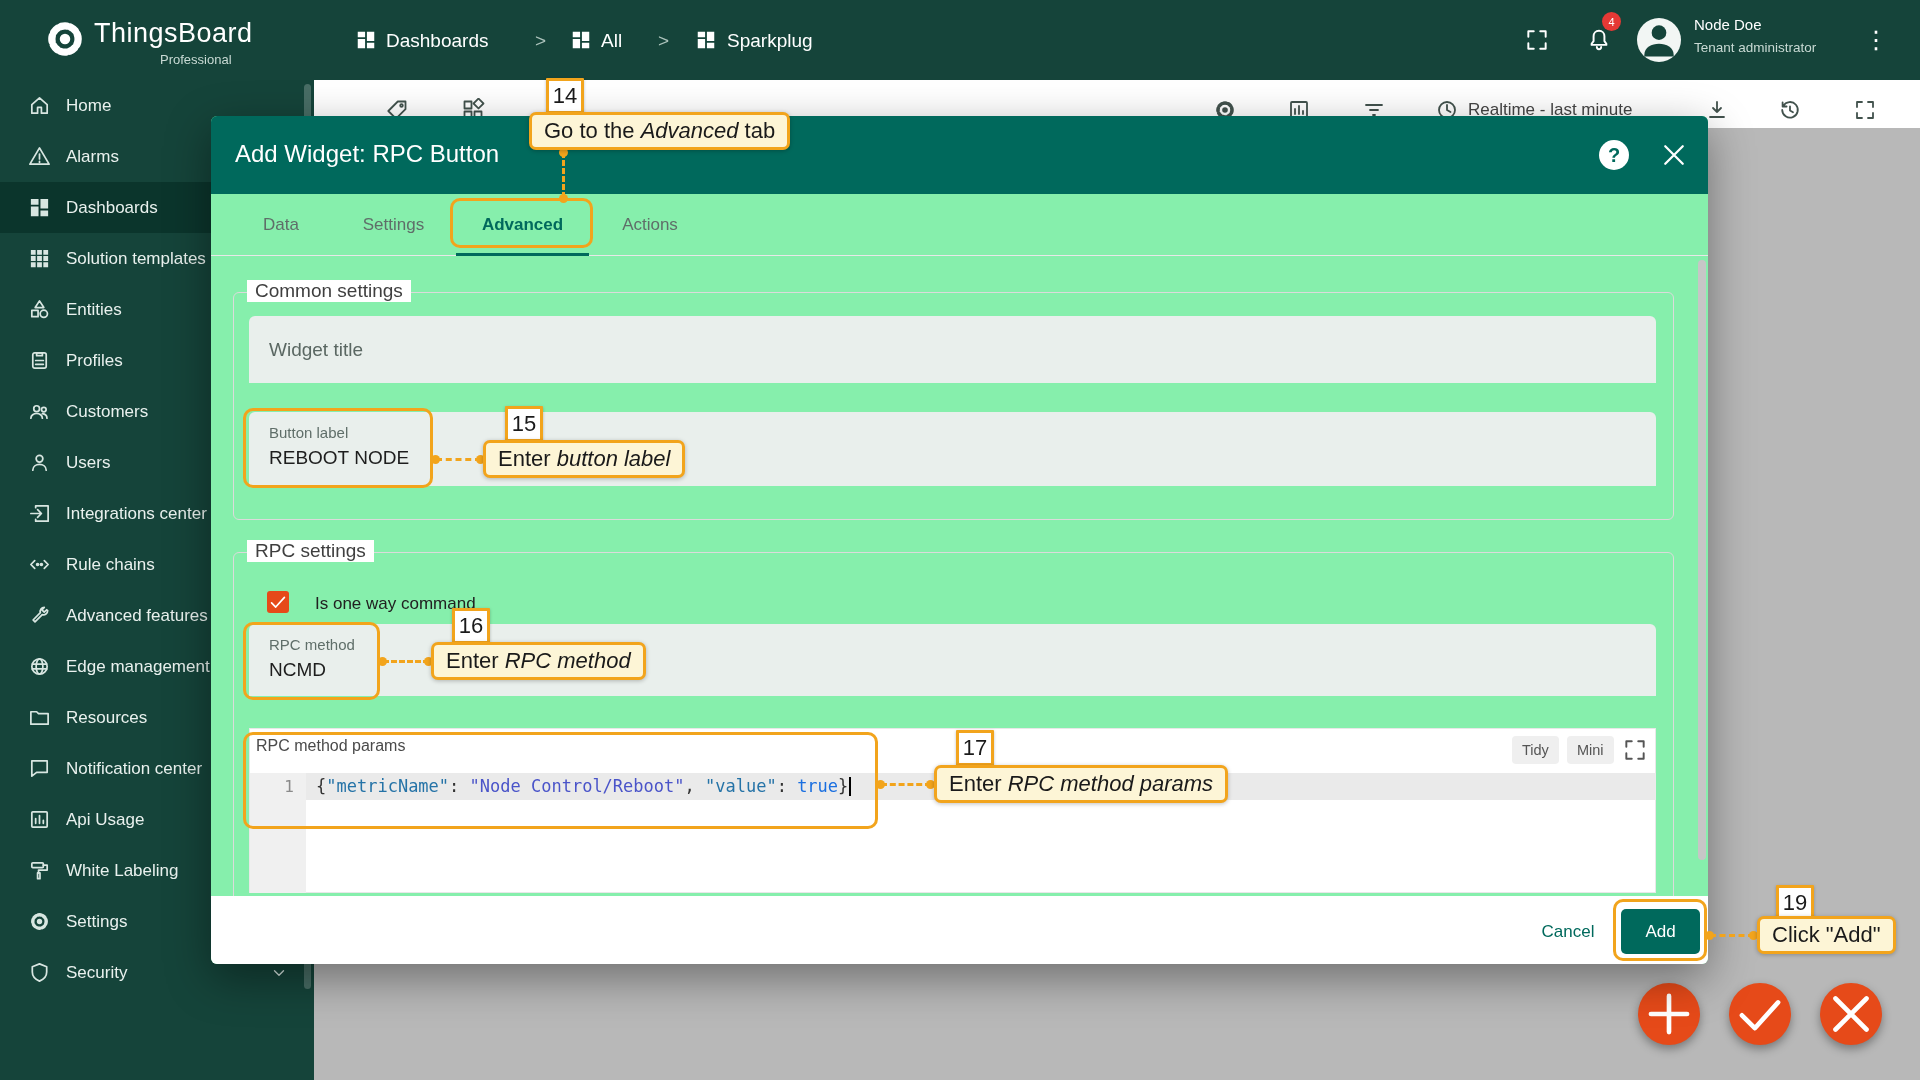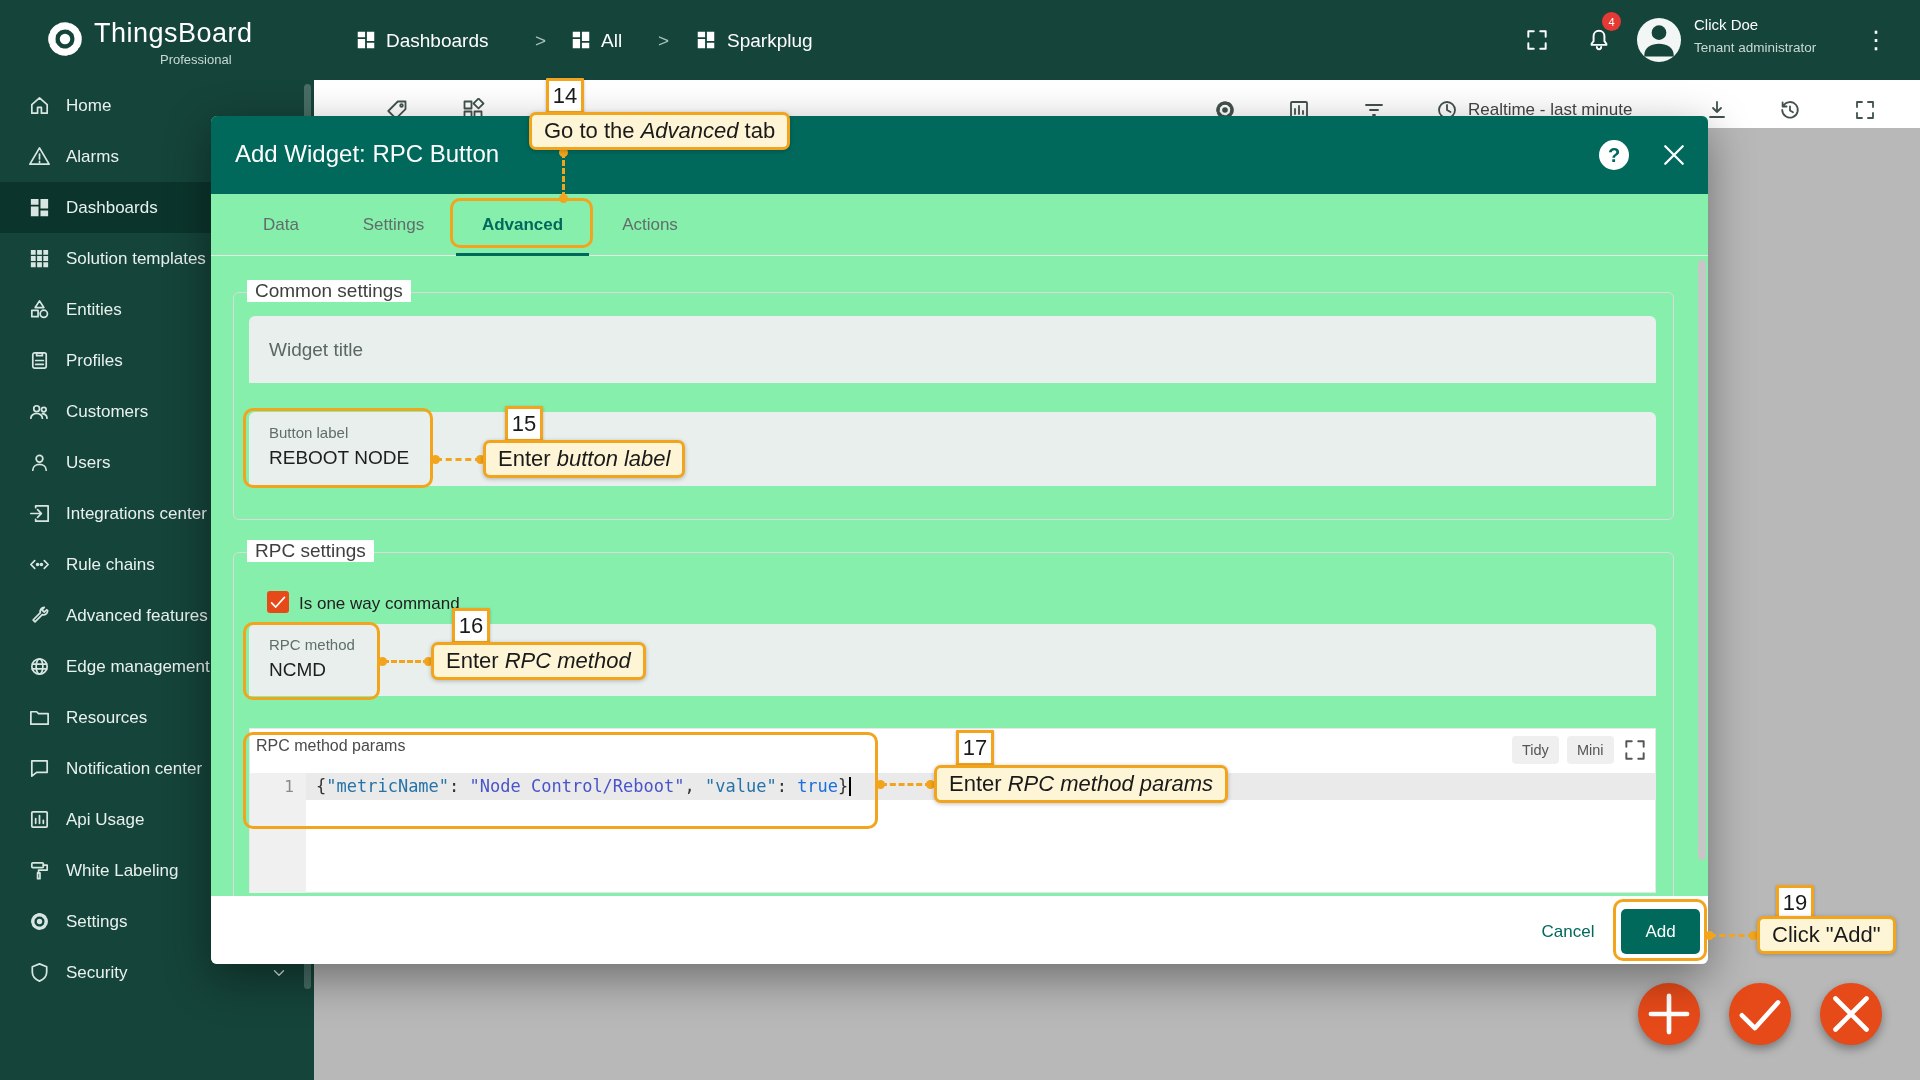--- a/index.html
+++ b/index.html
@@ -65,21 +65,21 @@
   .field { position:absolute; background:#E9EFEC; border-radius:6px 6px 0 0; }
   .f-widget-title { left:38px; top:200px; width:1407px; height:67px; }
   .f-widget-title .ph { position:absolute; left:20px; top:0; line-height:67px; font-size:19px; color:#5A6762; }
   .f-button-label { left:38px; top:296px; width:1407px; height:74px; }
   .f-rpc-method { left:38px; top:508px; width:1407px; height:72px; }
   .f-label { position:absolute; left:20px; top:12px; font-size:15px; color:#5F6E69; }
   .f-value { position:absolute; left:20px; top:35px; font-size:19px; color:#1E1E1E; }
 
   .checkbox { position:absolute; left:56px; top:475px; width:22px; height:22px; background:#E64A19; border-radius:3px; display:flex; align-items:center; justify-content:center; }
   .checkbox svg { width:16px; height:16px; color:#fff; }
-  .cb-label { position:absolute; left:88px; top:478px; font-size:17px; color:#212121; }
+  .cb-label { position:absolute; left:104px; top:478px; font-size:17px; color:#212121; }
 
   .params { position:absolute; left:38px; top:612px; width:1407px; height:165px; border:1px solid #E8E8E8; background:#fff; }
   .p-label { position:absolute; left:6px; top:8px; font-size:16px; color:#4A4A4A; }
   .chip { position:absolute; top:7px; height:28px; line-height:28px; padding:0 10px; font-size:14.5px; color:#555; background:#EFEFEF; border-radius:4px; }
   .chip.tidy { left:1262px; } .chip.mini { left:1317px; }
   .p-expand { position:absolute; left:1372px; top:8px; width:26px; height:26px; color:#555; }
   .gutter { position:absolute; left:0; top:44px; width:56px; height:120px; background:#F0F0F0; }
   .lineno { position:absolute; left:0; top:44px; width:44px; text-align:right; font-family:"DejaVu Sans Mono", monospace; font-size:16px; color:#8A8A8A; line-height:27px; }
   .active-line { position:absolute; left:56px; top:44px; width:1350px; height:27px; background:#EAEAEA; }
   .code-line { position:absolute; left:66px; top:44px; line-height:27px; font-family:"DejaVu Sans Mono", monospace; font-size:17px; white-space:pre; }
@@ -147,21 +147,21 @@
           <path d="M10 18.5a2 2 0 0 0 4 0"></path>
         </svg>
     </div>
     <div class="notif-badge">4</div>
     <div class="avatar">
       <svg class="ico fil" viewBox="0 0 24 24">
           <circle cx="12" cy="8" r="4"></circle>
           <path d="M4 20c0-4 4-6 8-6s8 2 8 6v1H4z"></path>
         </svg>
     </div>
-    <div class="user-name">Click Doe</div>
+    <div class="user-name">Node Doe</div>
     <div class="user-role">Tenant administrator</div>
     <div class="kebab">⋮</div>
   </div>
 
   <div class="sidebar">
     <div class="menu-item">
       <svg class="mi ico" viewBox="0 0 24 24">
           <path d="M4 11L12 4l8 7v9h-6v-6h-4v6H4z"></path>
         </svg>
       <span>Home</span>

